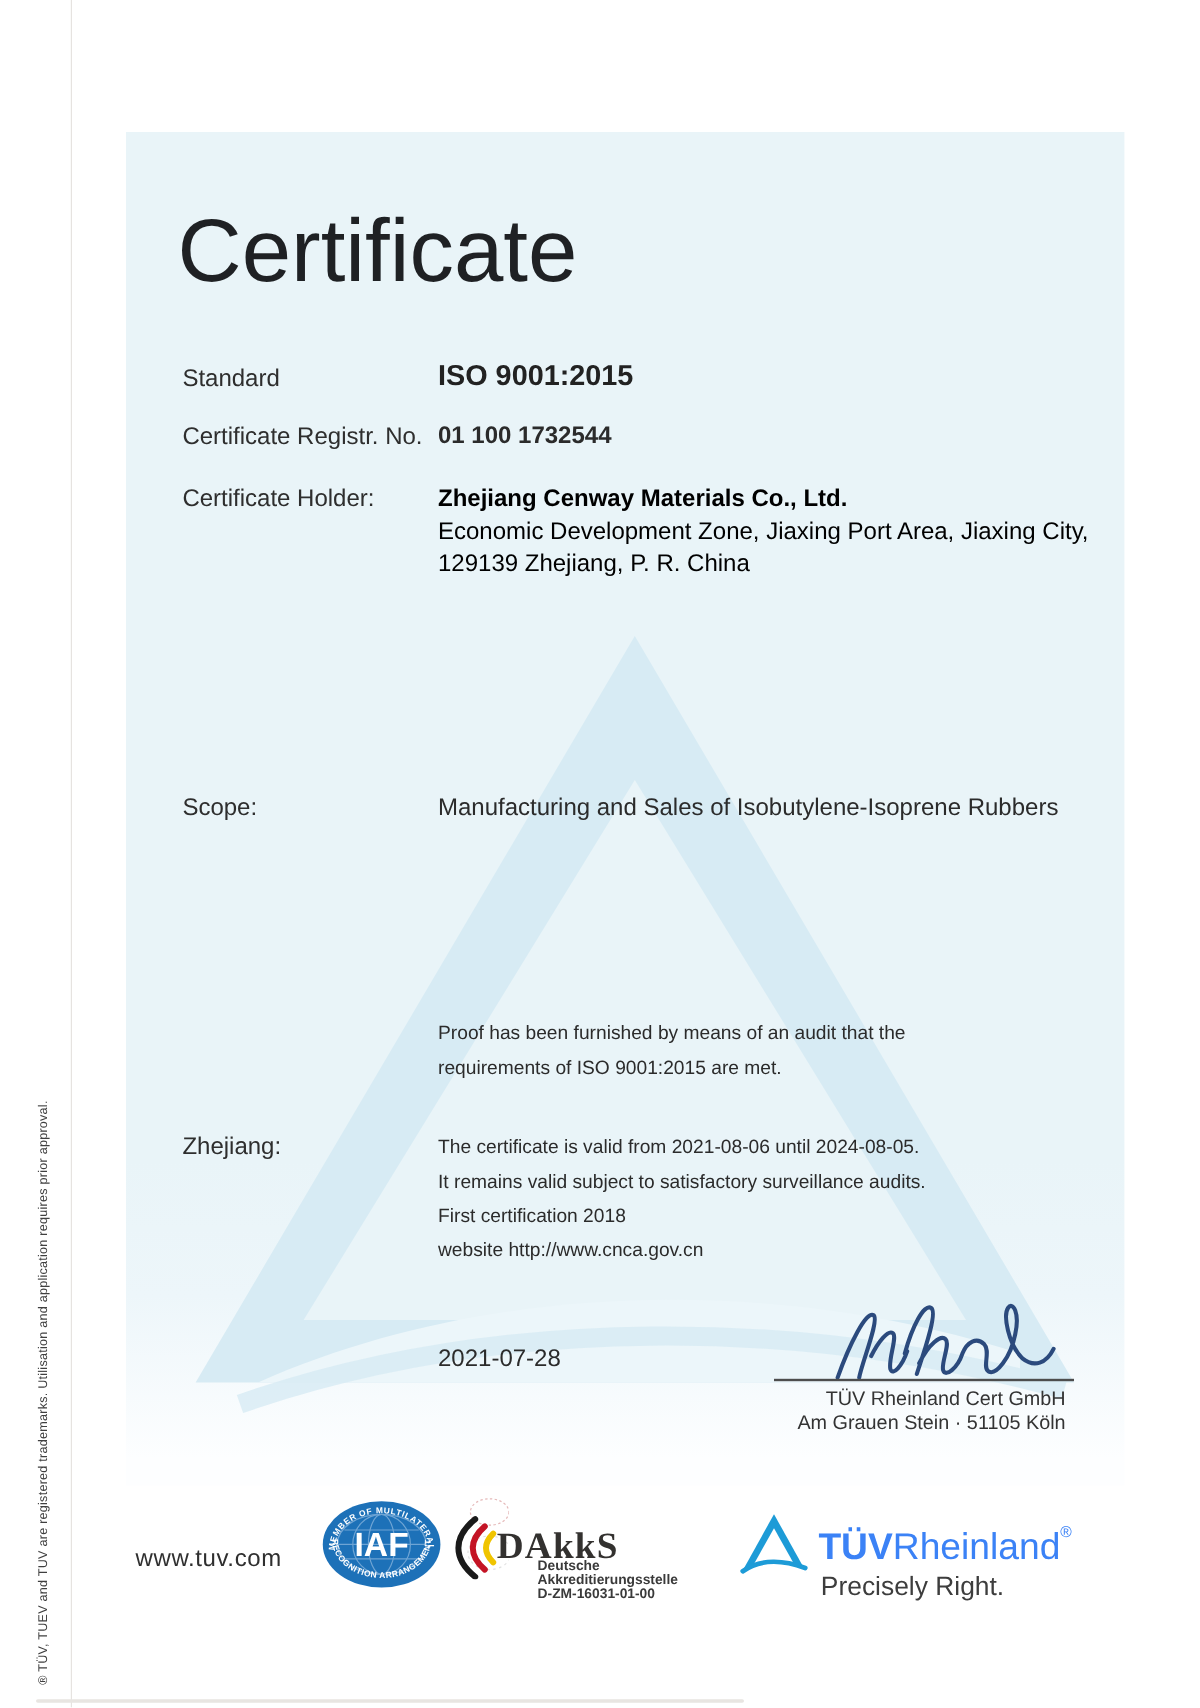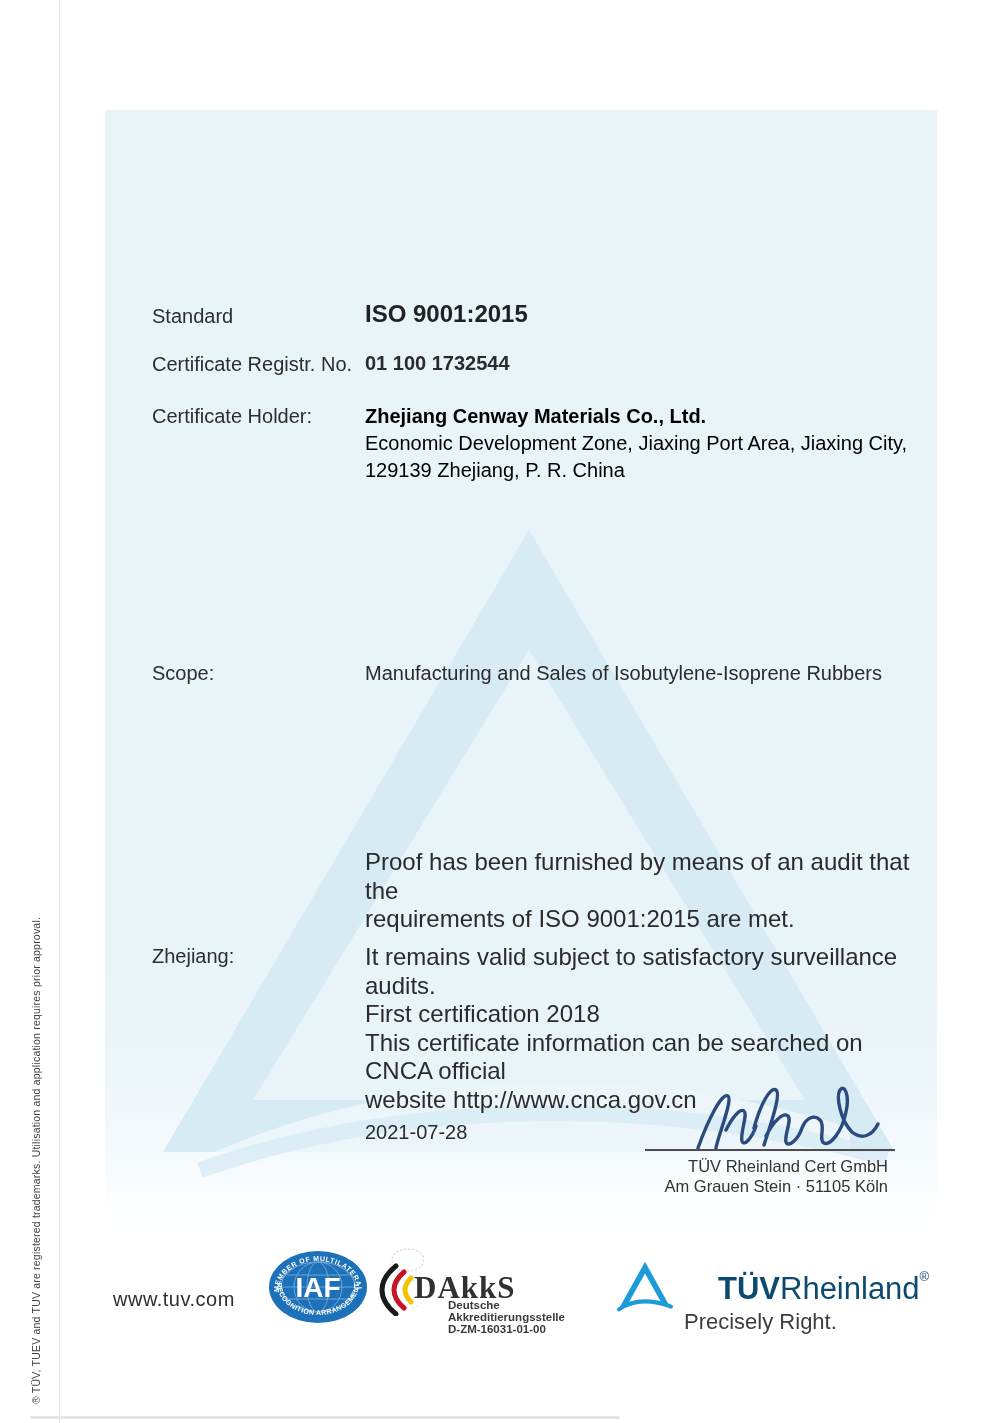--- a/index.html
+++ b/index.html
@@ -17,32 +17,32 @@
   .watermark{position:absolute;left:0;top:0;}
   .abs{position:absolute;}
   .label{font-size:20px;color:#2e2e2e;}
   .value{font-size:20px;color:#2b2b2b;}
   .bold{font-weight:700;}
   .title{
     font-size:74px;color:#1f2124;letter-spacing:0px;line-height:1;
   }
   .standard-value{font-size:24px;font-weight:700;color:#222;}
   .block{font-size:20px;line-height:27px;color:#000000;}
-  .block2{font-size:24px;line-height:28.5px;color:#2b2b2b;}
+  .block2{font-size:16px;line-height:28.5px;color:#2b2b2b;}
   .sig-line{border-top:2px solid #4d4d4d;width:250px;height:0;}
   .sig-text{font-size:16.5px;line-height:20px;color:#333;text-align:right;width:288px;}
   .side-note{
     font-size:10.5px;color:#3f3f3f;white-space:nowrap;
     transform:rotate(-90deg);transform-origin:0 0;letter-spacing:.2px;
   }
   .website{font-size:20px;color:#2f2f2f;letter-spacing:.5px;}
   .dakks-name{font-family:"Liberation Serif","DejaVu Serif",serif;font-size:31px;font-weight:700;color:#33312f;letter-spacing:1px;}
   .dakks-sub{font-size:11.5px;font-weight:700;line-height:11.5px;color:#3a3a3a;}
   .dakks-sub div{margin-bottom:0.5px;}
-  .brand{font-size:31px;color:#0c4a6e;white-space:nowrap;margin-left:36px;}
+  .brand{font-size:31px;color:#3b82f6;white-space:nowrap;}
   .brand .tuv{font-weight:700;}
   .brand sup{font-size:13px;vertical-align:18px;}
   .tagline{font-size:22px;color:#3d3d3d;}
   .date{font-size:20px;color:#2b2b2b;}
   .bottom-smudge{position:absolute;left:30px;top:1416px;width:590px;height:3px;background:#e8e5e1;border-radius:2px;}
 </style>
 </head>
 <body>
 
 <div class="page">
@@ -51,20 +51,21 @@
 
   <div class="cert-body">
     <svg class="watermark" width="832" height="1128" viewBox="0 0 832 1128">
       <path d="M424,420 L790,1042 L58,1042 Z" fill="#d7ebf4"></path>
       <path d="M424,540 L700,990 L148,990 Z" fill="#e9f4f8"></path>
       <path d="M110,1042 C300,958 540,952 745,1018 L745,1042 Z" fill="#ecf6fa"></path>
       <path d="M95,1060 C310,985 565,988 782,1048" stroke="#d7ebf4" stroke-width="16" fill="none" opacity="0.8"></path>
     </svg>
   </div>
 
+  <div class="abs title" style="left:148px;top:172px;">Certificate</div>
 
   <div class="abs label" style="left:152px;top:305px;">Standard</div>
   <div class="abs standard-value" style="left:365px;top:300px;">ISO 9001:2015</div>
 
   <div class="abs label" style="left:152px;top:353px;">Certificate Registr. No.</div>
   <div class="abs value bold" style="left:365px;top:352px;">01 100 1732544</div>
 
   <div class="abs label" style="left:152px;top:405px;">Certificate Holder:</div>
   <div class="abs block" style="left:365px;top:403px;width:545px;">
     <div class="bold">Zhejiang Cenway Materials Co., Ltd.</div>
@@ -75,23 +76,23 @@
   <div class="abs label" style="left:152px;top:662px;">Scope:</div>
   <div class="abs value" style="left:365px;top:662px;width:545px;">Manufacturing and Sales of Isobutylene-Isoprene Rubbers</div>
 
   <div class="abs block2" style="left:365px;top:848px;width:545px;">
     <div>Proof has been furnished by means of an audit that the</div>
     <div>requirements of ISO 9001:2015 are met.</div>
   </div>
 
   <div class="abs label" style="left:152px;top:945px;">Zhejiang:</div>
   <div class="abs block2" style="left:365px;top:943px;width:545px;">
+    <div>The certificate is valid from 2021-08-06 until 2024-08-05.</div>
     <div>It remains valid subject to satisfactory surveillance audits.</div>
     <div>First certification 2018</div>
-    <div>This certificate information can be searched on CNCA official</div>
     <div>website http://www.cnca.gov.cn</div>
   </div>
 
   <div class="abs date" style="left:365px;top:1121px;">2021-07-28</div>
 
   <svg class="abs" style="left:692px;top:1078px;" width="190" height="76" viewBox="0 0 190 76">
     <path d="M6,70 C16,42 30,14 36,18 C41,22 26,58 24,70
              M34,52 C40,40 48,30 52,33 C56,36 48,55 50,63 C52,69 60,60 64,48
              M62,50 C68,28 78,8 84,12 C90,16 76,54 72,67
              M74,58 C82,42 92,34 96,38 C100,42 92,58 94,64 C96,70 106,62 110,50

